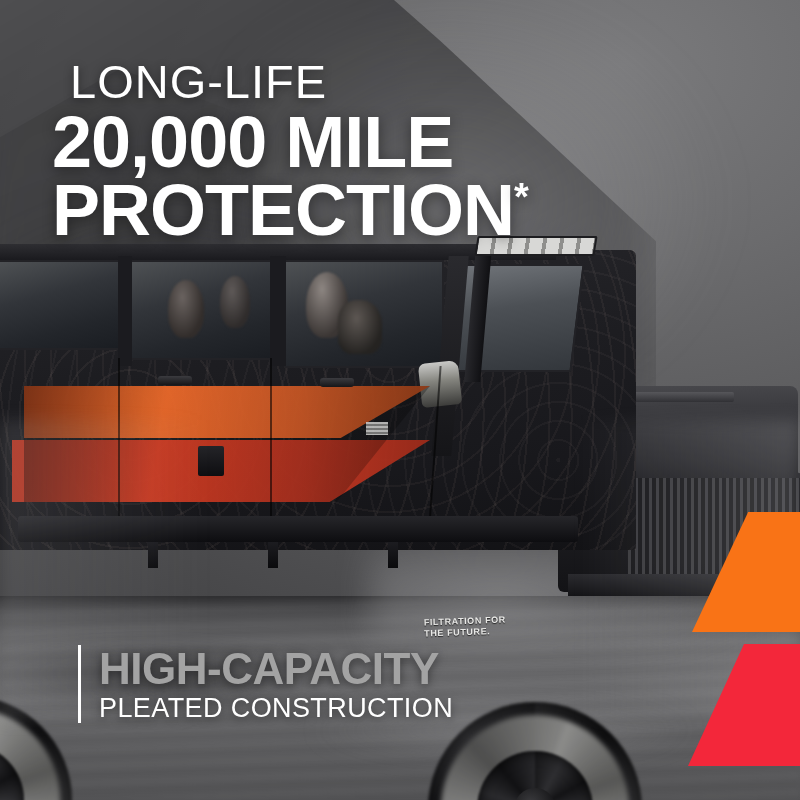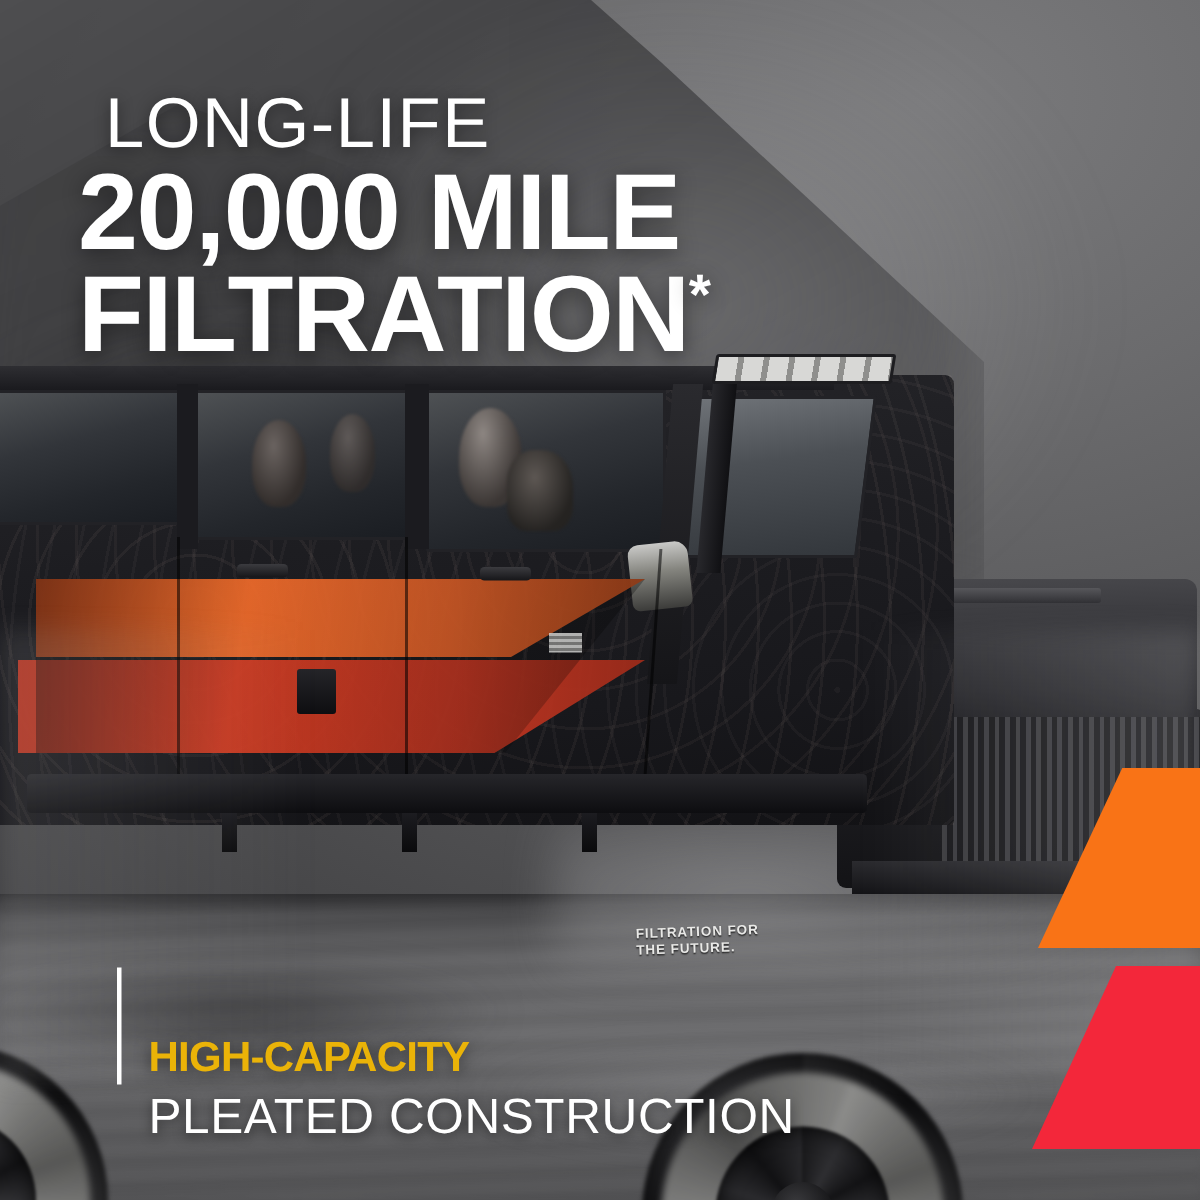--- a/index.html
+++ b/index.html
@@ -304,27 +304,26 @@
     font-size:38px; vertical-align:super; line-height:0; letter-spacing:0;
   }
 
   .subblock {
     position:absolute; left:78px; top:645px;
     border-left: 3px solid #fff;
     padding-left: 18px;
     height: 78px;
   }
   .sub-main {
-    display:block; color:#eab308; font-weight:bold; font-size:28px;
+    display:block; color:#a3a3a3; font-weight:bold; font-size:44px;
     line-height:48px; letter-spacing:-.5px; white-space:nowrap;
     text-shadow: 0 2px 10px rgba(0,0,0,.5);
-    margin-top: 36px;
   }
   .sub-secondary {
-    display:block; color:#fff; font-weight:400; font-size:33px;
+    display:block; color:#fff; font-weight:400; font-size:27px;
     line-height:30px; letter-spacing:.4px; white-space:nowrap;
     text-shadow: 0 2px 8px rgba(0,0,0,.5);
   }
   .footnote {
     position:absolute; left:76px; top:760px;
     color:#ececec; font-size:16px; font-weight:400; letter-spacing:.1px;
     white-space:nowrap;
     text-shadow: 0 1px 6px rgba(0,0,0,.55);
   }
 
@@ -421,21 +420,21 @@
       <span>THE FUTURE.</span>
     </div>
 
   </div>
 
   <div class="motion-overlay"></div>
 
   <div class="eyebrow">LONG-LIFE</div>
   <div class="headline">
     <span class="l1">20,000 MILE</span>
-    <span class="l2"><span>FILTRATION</span><sup>*</sup></span>
+    <span class="l2"><span>PROTECTION</span><sup>*</sup></span>
   </div>
 
   <div class="subblock">
     <span class="sub-main">HIGH-CAPACITY</span>
     <span class="sub-secondary">PLEATED CONSTRUCTION</span>
   </div>
 
 
   <div class="chev orange"></div>
   <div class="chev red"></div>

